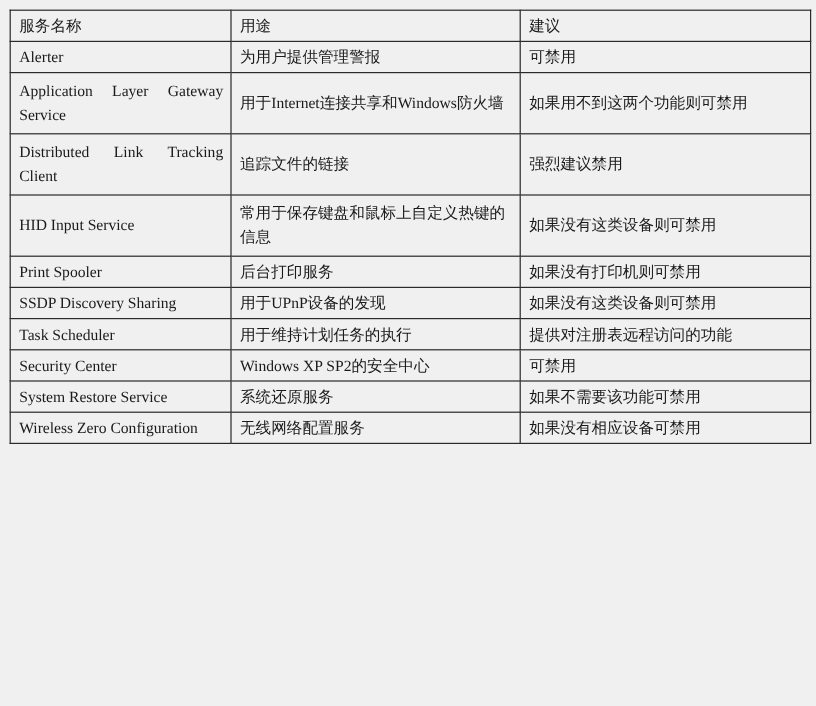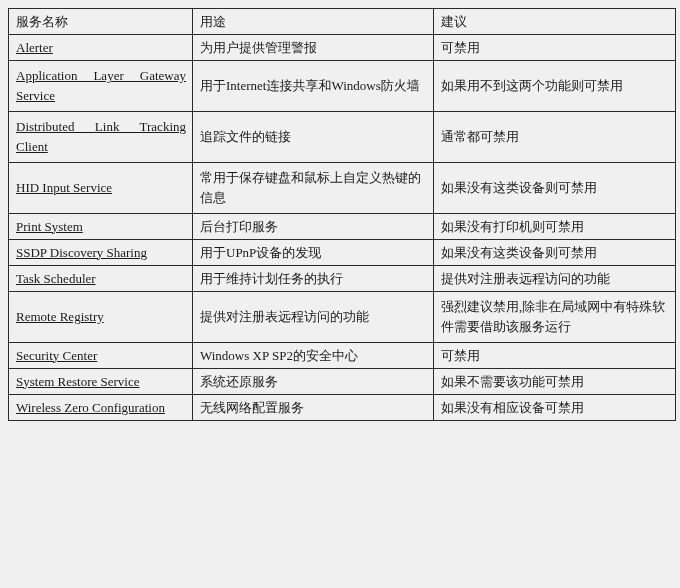--- a/index.html
+++ b/index.html
@@ -27,21 +27,21 @@
     td {
       border: 1px solid #2a2a2a;
       padding: 0 6px 0 7px;
       font-size: 13px;
       line-height: 20px;
       vertical-align: middle;
     }
     col.c1 { width: 184px; }
     col.c2 { width: 241px; }
     col.c3 { width: 242px; }
-    td.name { text-align: justify; text-align-last: left; text-decoration: underline; }
+    td.name { text-align: justify; text-align-last: left; }
     tr.h1 td { height: 25px; margin-top: 24px; }
     tr.h2 td { height: 50px; }
   </style>
 </head>
 <body>
 
 <table>
   <colgroup>
       <col class="c1">
       <col class="c2">
@@ -59,46 +59,41 @@
       <td>可禁用</td>
     </tr>
     <tr class="h2">
       <td class="name">Application Layer Gateway Service</td>
       <td>用于Internet连接共享和Windows防火墙</td>
       <td>如果用不到这两个功能则可禁用</td>
     </tr>
     <tr class="h2">
       <td class="name">Distributed Link Tracking Client</td>
       <td>追踪文件的链接</td>
-      <td>通常都可禁用</td>
+      <td>强烈建议禁用</td>
     </tr>
     <tr class="h2">
       <td class="name">HID Input Service</td>
       <td>常用于保存键盘和鼠标上自定义热键的信息</td>
       <td>如果没有这类设备则可禁用</td>
     </tr>
     <tr class="h1">
-      <td class="name">Print System</td>
+      <td class="name">Print Spooler</td>
       <td>后台打印服务</td>
       <td>如果没有打印机则可禁用</td>
     </tr>
     <tr class="h1">
       <td class="name">SSDP Discovery Sharing</td>
       <td>用于UPnP设备的发现</td>
       <td>如果没有这类设备则可禁用</td>
     </tr>
     <tr class="h1">
       <td class="name">Task Scheduler</td>
       <td>用于维持计划任务的执行</td>
       <td>提供对注册表远程访问的功能</td>
-    </tr>
-    <tr class="h2">
-      <td class="name">Remote Registry</td>
-      <td>提供对注册表远程访问的功能</td>
-      <td>强烈建议禁用,除非在局域网中有特殊软件需要借助该服务运行</td>
     </tr>
     <tr class="h1">
       <td class="name">Security Center</td>
       <td>Windows XP SP2的安全中心</td>
       <td>可禁用</td>
     </tr>
     <tr class="h1">
       <td class="name">System Restore Service</td>
       <td>系统还原服务</td>
       <td>如果不需要该功能可禁用</td>

